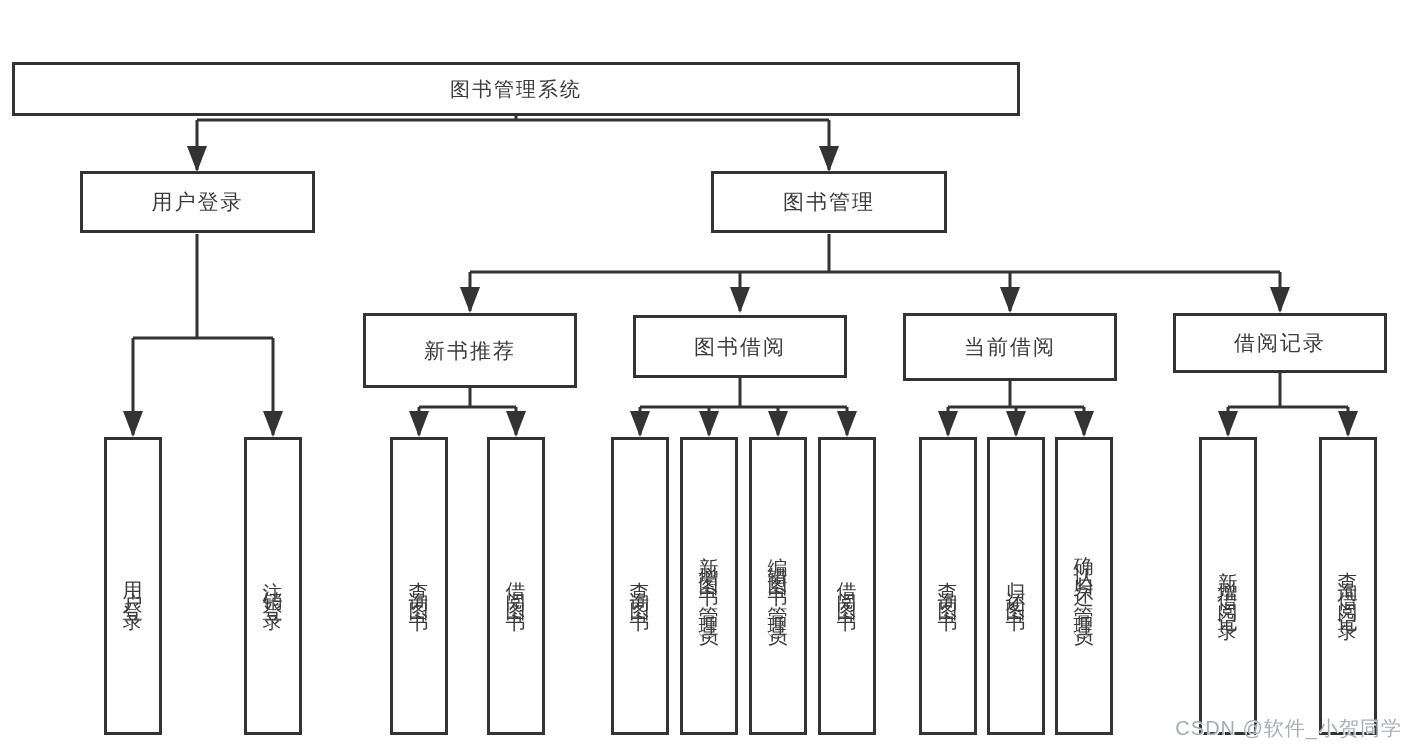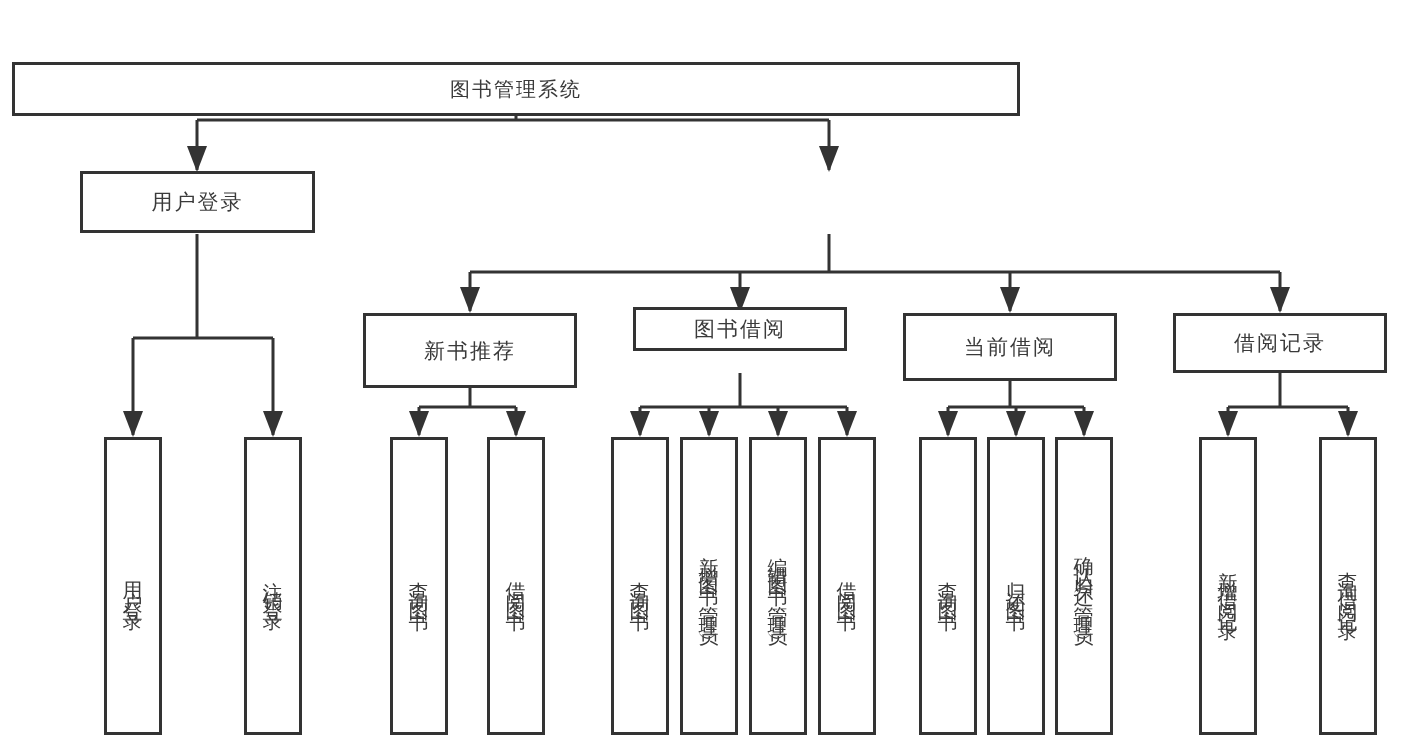--- a/index.html
+++ b/index.html
@@ -87,25 +87,28 @@
     </g>
   </svg>
 
   <div class="box hbox root-box" style="left:12px;top:14px;width:1008px;height:54px;margin-top:48px;">
     <span>图书管理系统</span>
   </div>
 
   <div class="box hbox" style="left:80px;top:171px;width:235px;height:62px;">
     <span>用户登录</span>
   </div>
+  <div class="box hbox" style="left:711px;top:171px;width:236px;height:62px;">
+    <span>图书管理</span>
+  </div>
 
   <div class="box hbox" style="left:363px;top:313px;width:214px;height:75px;">
     <span>新书推荐</span>
   </div>
-  <div class="box hbox" style="left:633px;top:307px;width:214px;height:44px;">
+  <div class="box hbox" style="left:633px;top:315px;width:214px;height:63px;">
     <span>图书借阅</span>
   </div>
   <div class="box hbox" style="left:903px;top:313px;width:214px;height:68px;">
     <span>当前借阅</span>
   </div>
   <div class="box hbox" style="left:1173px;top:313px;width:214px;height:60px;text-align:center;">
     <span>借阅记录</span>
   </div>
 
   <div class="box vbox" style="left:104px;">
@@ -145,14 +148,15 @@
     <span>确认归还（管理员）</span>
   </div>
 
   <div class="box vbox" style="left:1199px;">
     <span>新增借阅记录</span>
   </div>
   <div class="box vbox" style="left:1319px;">
     <span>查询借阅记录</span>
   </div>
 
+  <div class="watermark">CSDN @软件_小贺同学</div>
 
 </div>
 
 </body></html>

